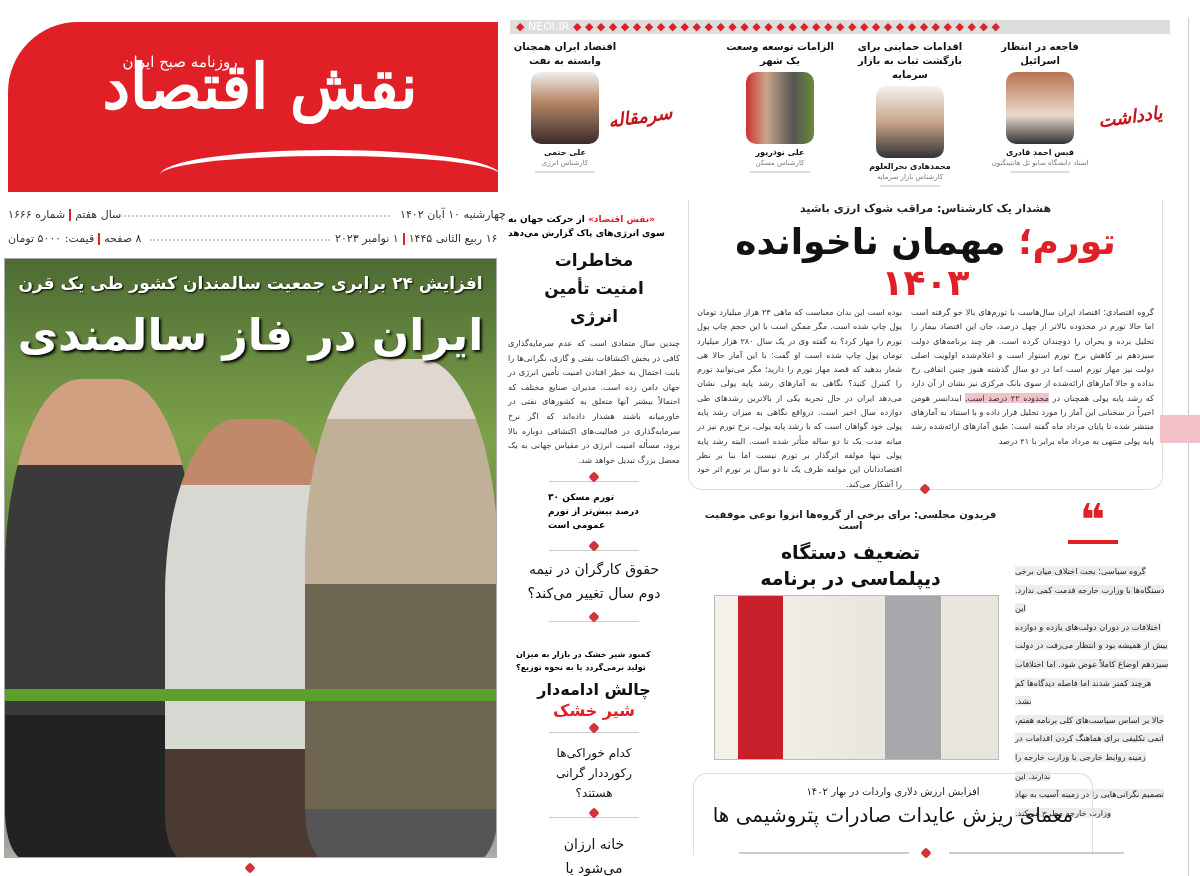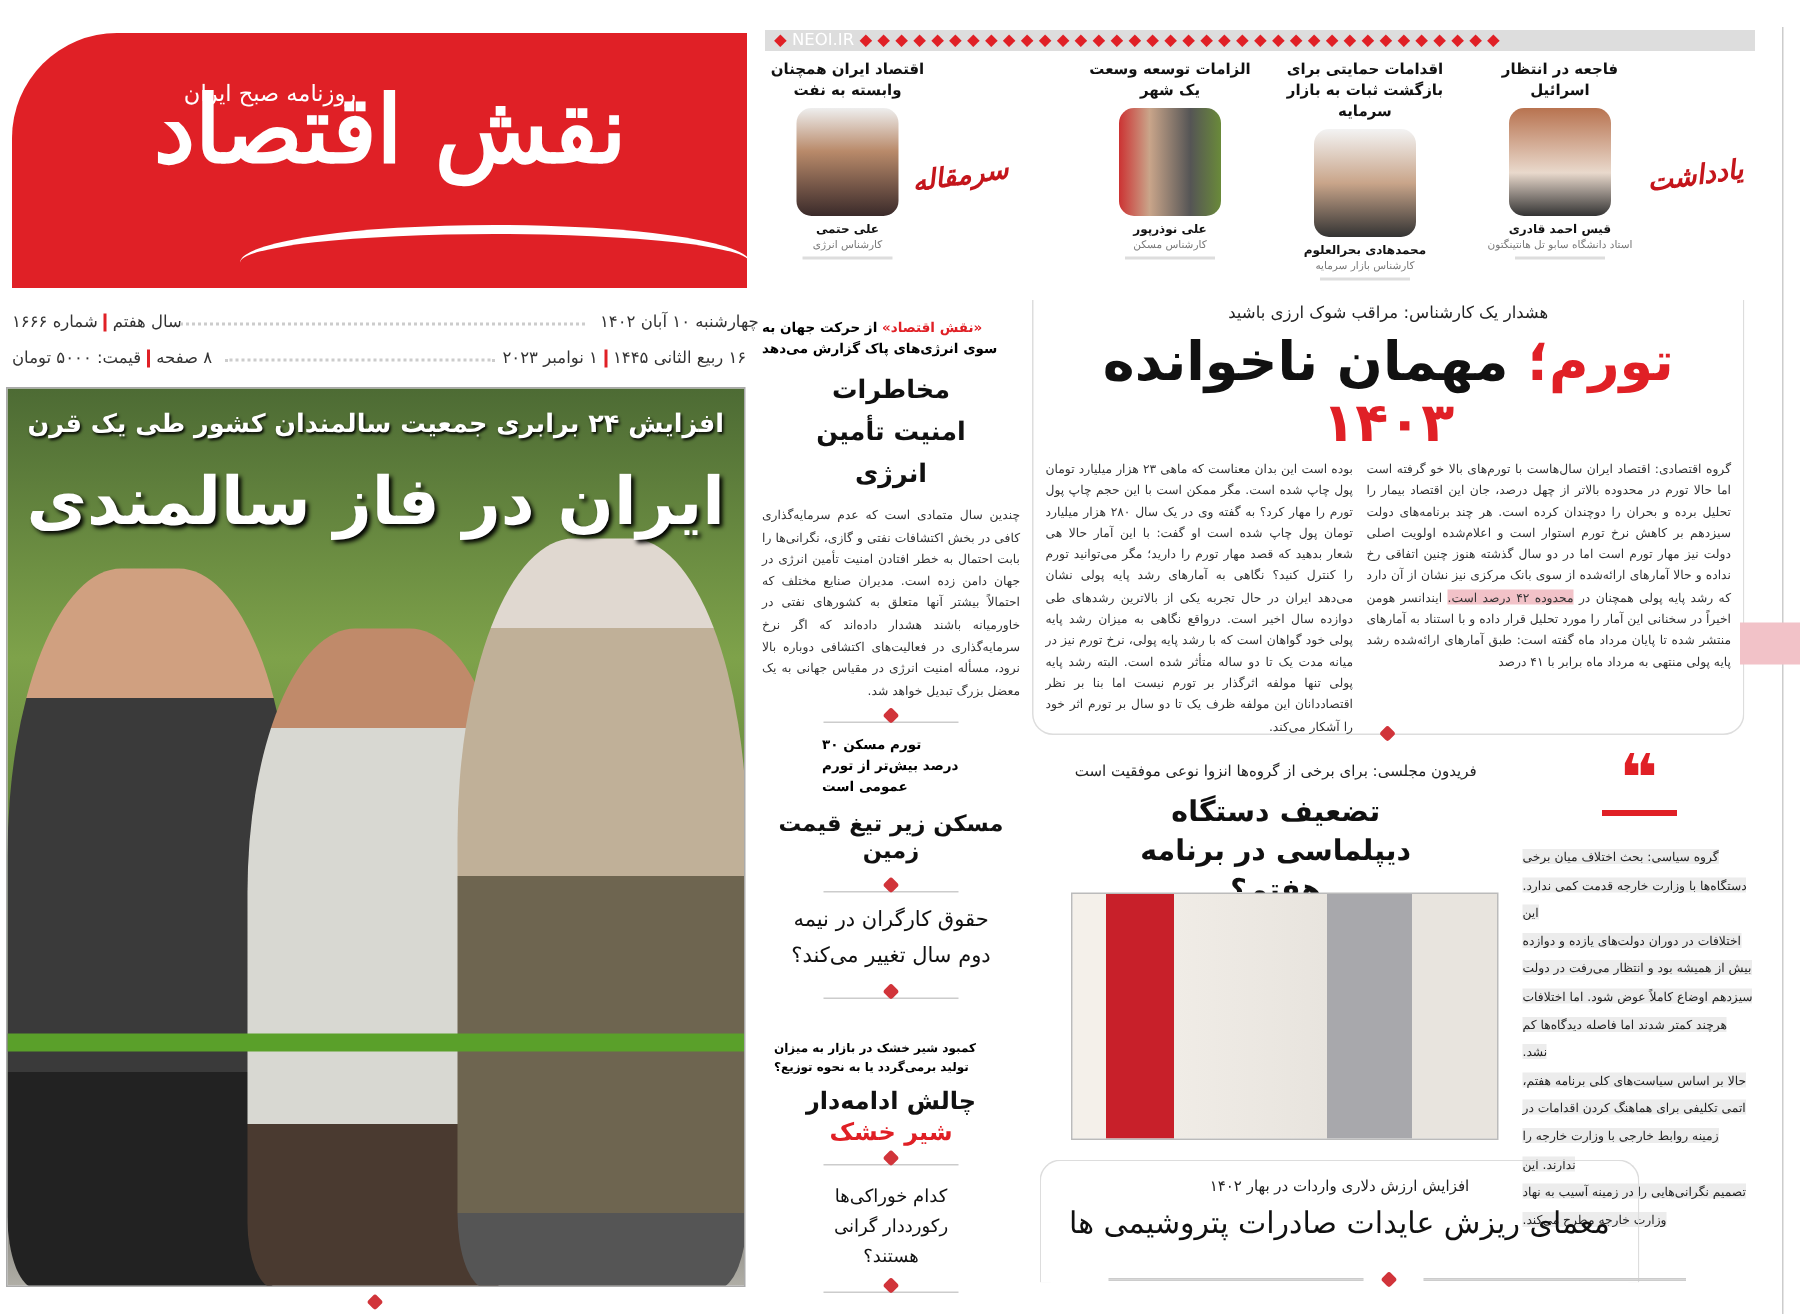--- a/index.html
+++ b/index.html
@@ -21,21 +21,21 @@
 .strip-bar .red{color:#e02026}
 .colm{position:absolute;top:22px;width:110px;text-align:center;direction:rtl}
 .colm .h{font-size:10px;font-weight:bold;line-height:14px;color:#111}
 .colm .ph{margin:4px auto 0;width:68px;height:72px;border-radius:10px;background:linear-gradient(#c8a07a,#4a3a33)}
 .colm .n{font-size:8px;font-weight:bold;margin-top:4px;color:#111}
 .colm .r{font-size:7px;color:#777;margin-top:2px}
 .colm .d{margin:4px auto 0;width:60px;height:2px;background:#ddd}
 .badge{position:absolute;font-family:"DejaVu Serif",serif;font-style:italic;font-weight:bold;color:#c4161c;font-size:18px;direction:rtl;transform:rotate(-8deg)}
 
 #infl{left:688px;top:200px;width:475px;height:290px;border:1px solid #ddd;border-radius:0 0 14px 14px;border-top:none}
-.kick{font-size:11px;font-weight:normal;color:#222;text-align:center;direction:rtl}
+.kick{font-size:11px;font-weight:bold;color:#222;text-align:center;direction:rtl}
 .big-head{font-size:36px;font-weight:bold;text-align:center;direction:rtl;color:#111;letter-spacing:-1px}
 .big-head .red{color:#e02026}
 .body{font-size:8.2px;line-height:14.3px;color:#333;direction:rtl;text-align:justify}
 .hl{background:#f2c2c8}
 
 #mid{left:508px;top:198px;width:172px;height:678px}
 .mid-h{font-weight:bold;text-align:center;direction:rtl;color:#111}
 .red-mark{width:8px;height:8px;margin:0 auto;background:#d1343a;border-radius:2px;transform:rotate(45deg)}
 .hr-line{height:1px;background:#ccc;width:90px;margin:0 auto}
 
@@ -137,21 +137,20 @@
 <div id="mid" class="abs">
   <div class="rtl" style="font-size:9px;font-weight:bold;margin-top:14px;line-height:14px">
     <span style="color:#e02026">«نقش اقتصاد»</span>
     <span>از حرکت جهان به سوی انرژی‌های پاک گزارش می‌دهد</span>
   </div>
   <div class="mid-h" style="font-size:17px;line-height:28px;margin-top:6px;padding:0 20px">مخاطرات امنیت تأمین انرژی</div>
   <div class="body" style="font-size:8.2px;line-height:14.6px;margin-top:6px;color:#333">چندین سال متمادی است که عدم سرمایه‌گذاری کافی در بخش اکتشافات نفتی و گازی، نگرانی‌ها را بابت احتمال به خطر افتادن امنیت تأمین انرژی در جهان دامن زده است. مدیران صنایع مختلف که احتمالاً بیشتر آنها متعلق به کشورهای نفتی در خاورمیانه باشند هشدار داده‌اند که اگر نرخ سرمایه‌گذاری در فعالیت‌های اکتشافی دوباره بالا نرود، مسأله امنیت انرژی در مقیاس جهانی به یک معضل بزرگ تبدیل خواهد شد.</div>
   <div class="red-mark" style="margin-top:6px"></div>
   <div class="hr-line"></div>
   <div class="rtl" style="font-size:9px;font-weight:bold;margin-top:8px;padding:0 40px;line-height:14px">تورم مسکن ۳۰ درصد بیش‌تر از تورم عمومی است</div>
-  <div class="mid-h" style="font-size:15px;margin-top:8px">مسکن زیر تیغ قیمت زمین</div>
   <div class="red-mark" style="margin-top:10px"></div>
   <div class="hr-line"></div>
   <div class="mid-h" style="font-size:14px;line-height:24px;margin-top:6px;font-weight:normal;padding:0 8px">حقوق کارگران در نیمه دوم سال تغییر می‌کند؟</div>
   <div class="red-mark" style="margin-top:8px"></div>
   <div class="hr-line"></div>
   <div class="rtl" style="font-size:8px;font-weight:bold;margin-top:26px;line-height:13px;padding:0 8px">کمبود شیر خشک در بازار به میزان تولید برمی‌گردد یا به نحوه توزیع؟</div>
   <div class="mid-h" style="font-size:16px;margin-top:6px">چالش ادامه‌دار</div>
   <div class="mid-h" style="font-size:16px;color:#e02026;margin-top:2px">شیر خشک</div>
   <div class="red-mark" style="margin-top:4px"></div>
   <div class="hr-line"></div>

